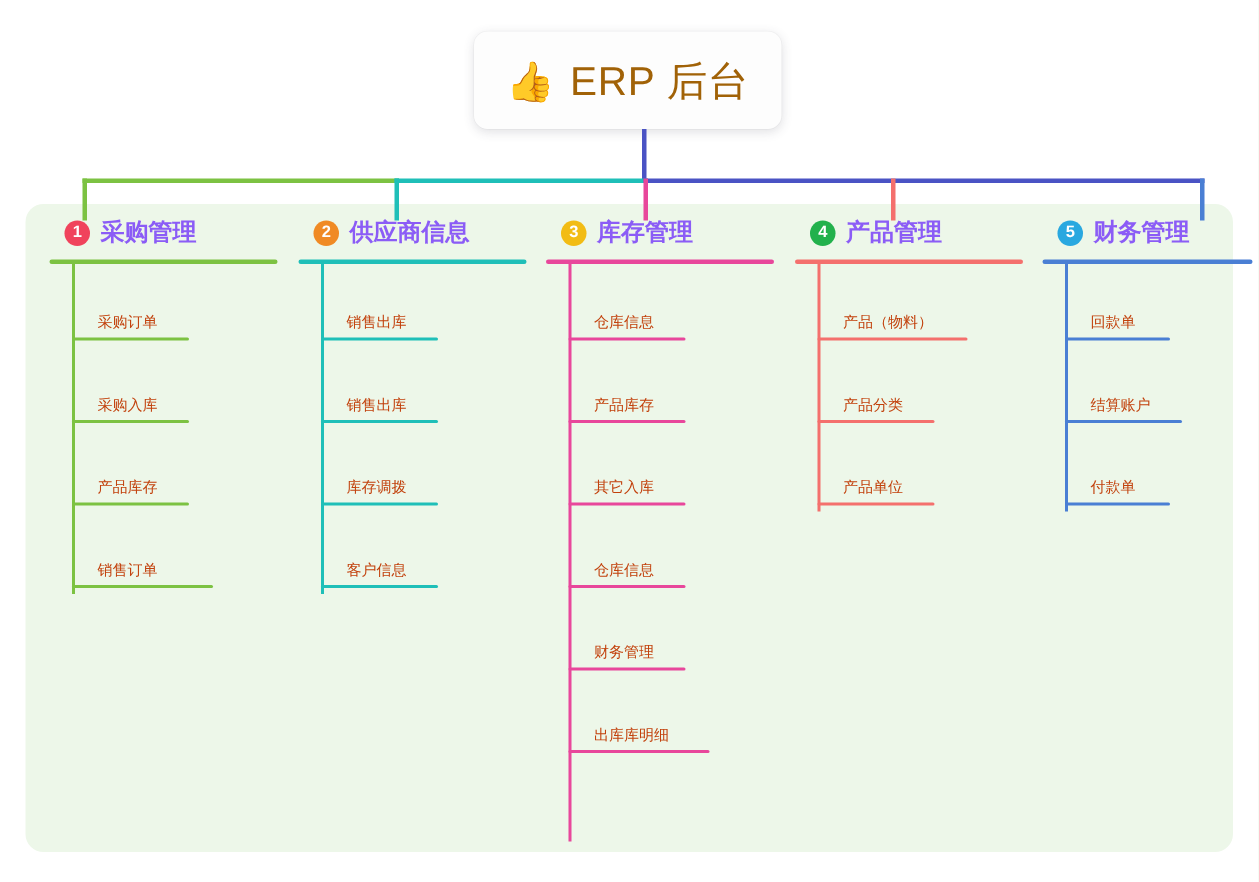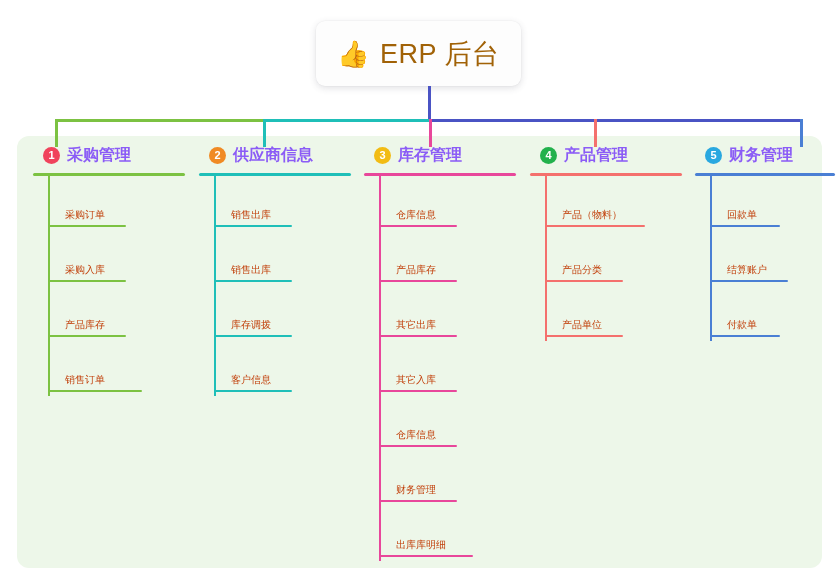--- a/index.html
+++ b/index.html
@@ -158,24 +158,20 @@
           <div class="spine" style="background: rgb(232, 71, 155); height: 385px;"></div>
           <div class="leaf">
             <span class="leaf-text">仓库信息</span>
             <div class="leaf-rule" style="background: rgb(232, 71, 155); width: 78px;"></div>
           </div>
           <div class="leaf">
             <span class="leaf-text">产品库存</span>
             <div class="leaf-rule" style="background: rgb(232, 71, 155); width: 78px;"></div>
           </div>
           <div class="leaf">
-            <span class="leaf-text">其它出库</span>
-            <div class="leaf-rule" style="background: rgb(232, 71, 155); width: 78px;"></div>
-          </div>
-          <div class="leaf">
             <span class="leaf-text">其它入库</span>
             <div class="leaf-rule" style="background: rgb(232, 71, 155); width: 78px;"></div>
           </div>
           <div class="leaf">
             <span class="leaf-text">仓库信息</span>
             <div class="leaf-rule" style="background: rgb(232, 71, 155); width: 78px;"></div>
           </div>
           <div class="leaf">
             <span class="leaf-text">财务管理</span>
             <div class="leaf-rule" style="background: rgb(232, 71, 155); width: 78px;"></div>

